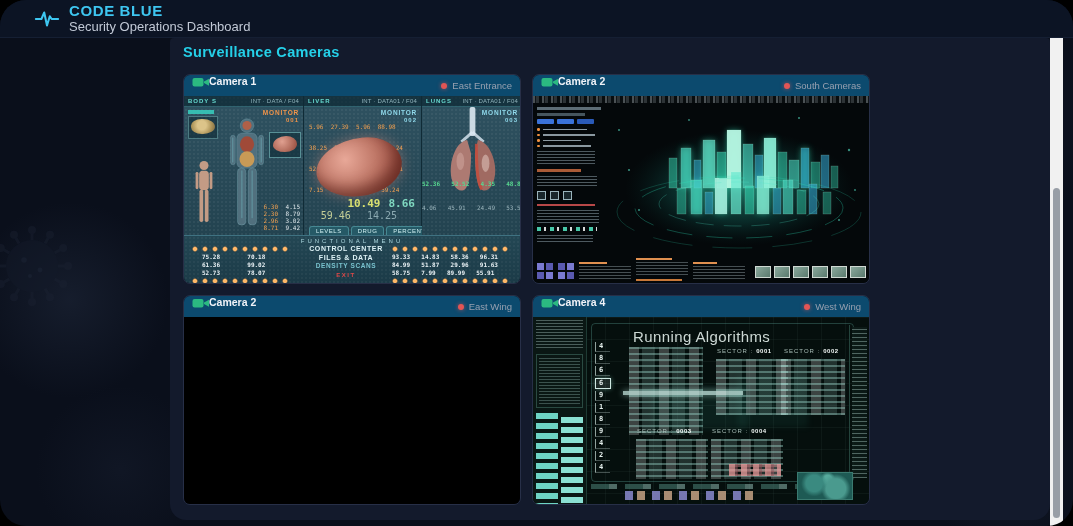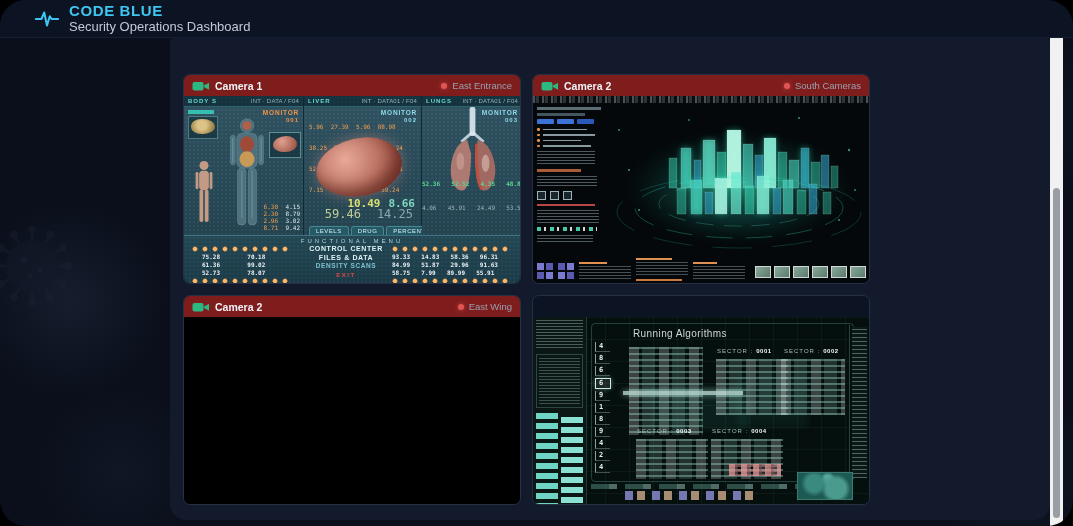--- a/index.html
+++ b/index.html
@@ -25,21 +25,21 @@
     padding:4px 11px;color:#eef1f7;font-weight:bold;font-size:12px;font-family:"DejaVu Sans Mono",monospace;}
   .dash-btn{display:flex;align-items:center;gap:6px;border:1px solid #2b5f78;background:#10303f;border-radius:6px;
     padding:4px 12px;color:#43bbe8;font-weight:bold;font-size:11.5px;cursor:pointer;font-family:"Liberation Sans",sans-serif;}
 
   
   .main{position:absolute;left:170px;top:38px;width:880px;height:482px;background:#131a2c;border-radius:4px 4px 16px 16px;}
   .page-title{position:absolute;left:13px;top:6px;color:#25d0e8;font-size:14.5px;font-weight:bold;letter-spacing:.3px;}
   .cam-card{position:absolute;width:338px;height:210px;background:#0c1322;border:1px solid #272f47;border-radius:7px;overflow:hidden;box-sizing:border-box;}
   .card1{left:13px;top:36px;}  .card2{left:362px;top:36px;}
   .card3{left:13px;top:257px;} .card4{left:362px;top:257px;}
-  .cam-head{height:21px;background:#7f1d1d;display:flex;align-items:center;padding:0 8px;gap:6px;border-bottom:1px solid #262f48;}
+  .cam-head{height:21px;background:#0c4a6e;display:flex;padding:0 8px;gap:0;border-bottom:1px solid #262f48;}
   .cam-name{color:#f0f3f8;font-size:10.5px;font-weight:bold;}
   .cam-loc{margin-left:auto;display:flex;align-items:center;gap:5px;color:#97a0b0;font-size:9.5px;}
   .dot{width:6px;height:6px;border-radius:50%;background:#e25555;box-shadow:0 0 4px rgba(226,85,85,.7);}
   .cam-feed{position:absolute;top:21px;left:0;right:0;bottom:0;overflow:hidden;}
 
   
   .feed1{background:#102b36;}
   .mp{position:absolute;top:0;height:139px;background:linear-gradient(180deg,#2f5261,#234350);
       background-image:radial-gradient(rgba(255,255,255,.05) 1px,transparent 1.4px),linear-gradient(180deg,#2f5261,#234350);
       background-size:4px 4px,100% 100%;}
@@ -63,21 +63,21 @@
   .body-stats{position:absolute;right:3px;bottom:4px;text-align:right;font-family:"DejaVu Sans Mono",monospace;font-size:6px;line-height:7px;}
   .bs-row span{display:inline-block;min-width:18px;}
   .bs-o{color:#f0a050;} .bs-w{color:#dce6ea;margin-left:4px;}
   .lg{position:absolute;top:13px;left:5px;color:#f0a050;font-family:"DejaVu Sans Mono",monospace;font-size:6px;line-height:7px;white-space:pre;}
   .liver-big{position:absolute;left:12px;top:42px;width:86px;height:58px;transform:rotate(-6deg);
     border-radius:58% 42% 52% 48%/55% 48% 52% 45%;
     background:radial-gradient(circle at 35% 35%,#e8a898,#c07868 45%,#96483c 85%);
     box-shadow:0 0 14px rgba(240,150,130,.4), inset -6px -8px 14px rgba(80,28,22,.6);}
   .big-nums{position:absolute;right:6px;bottom:25px;font-family:"DejaVu Sans Mono",monospace;font-weight:bold;font-size:11px;}
   .bn1{color:#d8e070;margin-right:8px;} .bn2{color:#7fd8c0;}
-  .sub-nums{position:absolute;right:8px;bottom:14px;font-family:"DejaVu Sans Mono",monospace;font-size:12px;}
+  .sub-nums{position:absolute;right:24px;bottom:14px;font-family:"DejaVu Sans Mono",monospace;font-size:10px;}
   .sn1{color:#c2cc96;margin-right:16px;} .sn2{color:#8aa8b0;}
   .tabs{position:absolute;left:5px;bottom:0;display:flex;gap:2px;}
   .tab{font-size:6px;padding:1px 6px;background:rgba(38,92,104,.9);color:#cfeef0;border:1px solid rgba(130,220,230,.35);
     border-bottom:none;border-radius:3px 3px 0 0;letter-spacing:.5px;}
   .lungs-rows{position:absolute;left:0;right:0;bottom:7px;text-align:center;font-family:"DejaVu Sans Mono",monospace;white-space:pre;line-height:8px;}
   .lr1{color:#58d890;font-size:6px;font-weight:bold;word-spacing:2px;}
   .lr2{color:#9ab4bc;font-size:6px;word-spacing:2px;}
   .func{position:absolute;left:0;right:0;top:139px;height:49px;background:linear-gradient(#234754,#1b3a47);border-top:1px solid #3f7282;
     background-image:radial-gradient(rgba(255,255,255,.04) 1px,transparent 1.4px),linear-gradient(#234754,#1b3a47);background-size:4px 4px,100% 100%;}
   .func-title{text-align:center;color:#a8d4dc;font-size:6px;letter-spacing:3px;margin-top:2px;}
@@ -137,21 +137,21 @@
   .sb-box{height:48px;border:1px solid #2a4a42;margin-bottom:5px;
     background:repeating-linear-gradient(180deg,rgba(150,190,184,.35) 0 1px,transparent 1px 3px);background-clip:content-box;padding:2px;}
   .sb-bars{display:flex;gap:3px;height:92px;}
   .sb-col{flex:1;background:repeating-linear-gradient(180deg,#6ed4c4 0 6px,rgba(0,0,0,0) 6px 10px);}
   .sb-col.c2{background:repeating-linear-gradient(180deg,#8ae0d2 0 6px,rgba(0,0,0,0) 6px 10px);margin-top:4px;}
   .f4-frame{position:absolute;left:58px;top:6px;right:15px;bottom:22px;border:1px solid rgba(90,160,148,.35);border-radius:4px;}
   .f4-digits{position:absolute;left:62px;top:25px;display:flex;flex-direction:column;gap:2px;}
   .f4d{width:11px;height:9px;line-height:9px;font-family:"DejaVu Sans Mono",monospace;font-weight:bold;font-size:7px;color:#e4efec;
     border-left:1px solid rgba(220,240,235,.65);border-bottom:1px solid rgba(220,240,235,.3);padding-left:3px;}
   .f4d.hl{border:1px solid #cfe8e2;background:rgba(200,240,230,.12);box-shadow:0 0 5px rgba(150,230,210,.45);}
-  .f4-title{position:absolute;left:100px;top:11px;color:#cdd8d4;font-size:10px;letter-spacing:.4px;}
+  .f4-title{position:absolute;left:100px;top:11px;color:#cdd8d4;font-size:15px;letter-spacing:.4px;}
   .dashtable{position:absolute;
     background:repeating-linear-gradient(180deg,rgba(158,220,208,.4) 0 2px,transparent 2px 6px),
                repeating-linear-gradient(90deg,rgba(255,255,255,.22) 0 10px,transparent 10px 13px,rgba(180,230,220,.16) 13px 26px,transparent 26px 30px);}
   .t-main{left:96px;top:30px;width:74px;height:88px;}
   .t-s1{left:183px;top:42px;width:72px;height:56px;}
   .t-s2{left:248px;top:42px;width:64px;height:56px;}
   .t-s3{left:103px;top:122px;width:72px;height:40px;}
   .t-s4{left:178px;top:122px;width:72px;height:40px;}
   .f4-hlrow{position:absolute;left:90px;top:74px;width:120px;height:4px;background:rgba(210,245,238,.7);box-shadow:0 0 6px rgba(190,240,230,.6);}
   .f4-sector{position:absolute;font-size:6px;color:#a9beb8;letter-spacing:1px;white-space:nowrap;}
@@ -243,20 +243,21 @@
         <polyline points="2,12 8,12 11,5 14,19 17,9 19,12 26,12" stroke="#3ec6f0" stroke-width="2.2" fill="none" stroke-linecap="round" stroke-linejoin="round"></polyline>
       </svg>
       <div class="brand-text">
         <span class="brand-title">CODE BLUE</span>
         <span class="brand-sub">Security Operations Dashboard</span>
       </div>
     </div>
   </header>
 
   <div class="main">
+    <div class="page-title">Surveillance Cameras</div>
 
     <section class="cam-card card1">
       <div class="cam-head">
         <svg width="17" height="14" viewBox="0 0 17 14">
           <rect x="0.5" y="3" width="11" height="8.5" rx="2" fill="#2bb981"></rect>
             <path d="M12 6.5l5-2.7v6.9L12 8z" fill="#2bb981"></path>
         </svg>
         <span class="cam-name">Camera 1</span>
         <span class="cam-loc">
           <i class="dot"></i>
@@ -559,20 +560,31 @@
         <span class="cam-name">Camera 2</span>
         <span class="cam-loc">
           <i class="dot"></i>
           <span>East Wing</span>
         </span>
       </div>
       <div class="cam-feed feed3"></div>
     </section>
 
     <section class="cam-card card4">
+      <div class="cam-head">
+        <svg width="17" height="14" viewBox="0 0 17 14">
+          <rect x="0.5" y="3" width="11" height="8.5" rx="2" fill="#2bb981"></rect>
+            <path d="M12 6.5l5-2.7v6.9L12 8z" fill="#2bb981"></path>
+        </svg>
+        <span class="cam-name">Camera 4</span>
+        <span class="cam-loc">
+          <i class="dot"></i>
+          <span>West Wing</span>
+        </span>
+      </div>
       <div class="cam-feed feed4">
         <div class="f4-sidebar">
           <div class="sb-noise"></div>
           <div class="sb-box"></div>
           <div class="sb-bars">
             <div class="sb-col"></div>
             <div class="sb-col c2"></div>
           </div>
         </div>
         <div class="f4-frame"></div>

